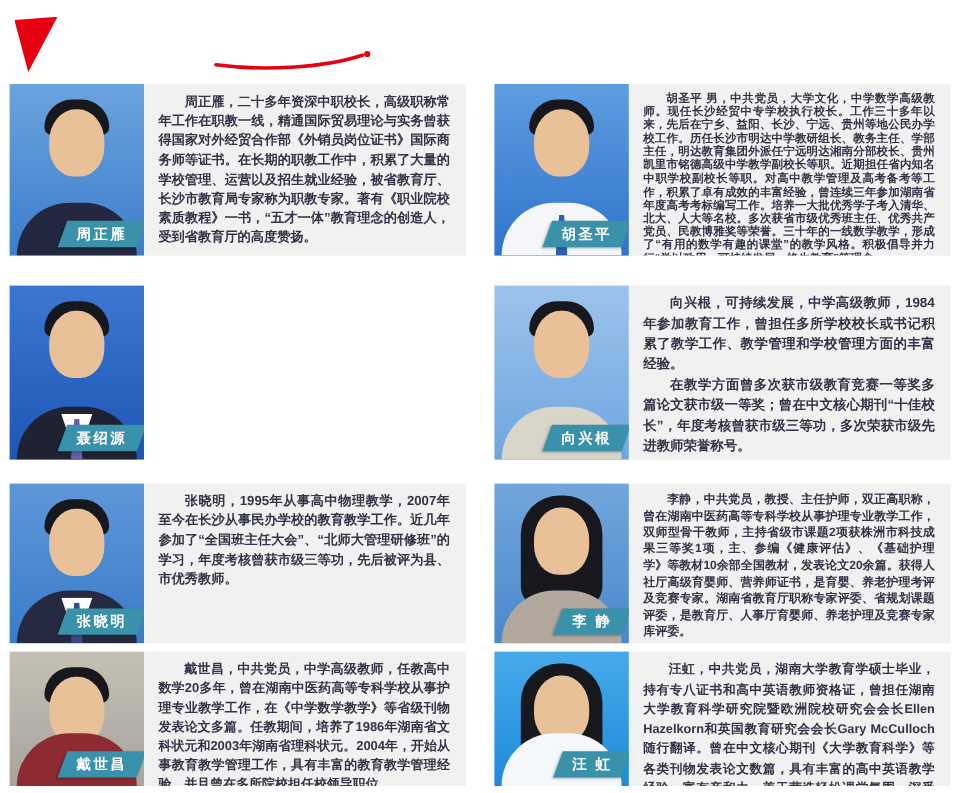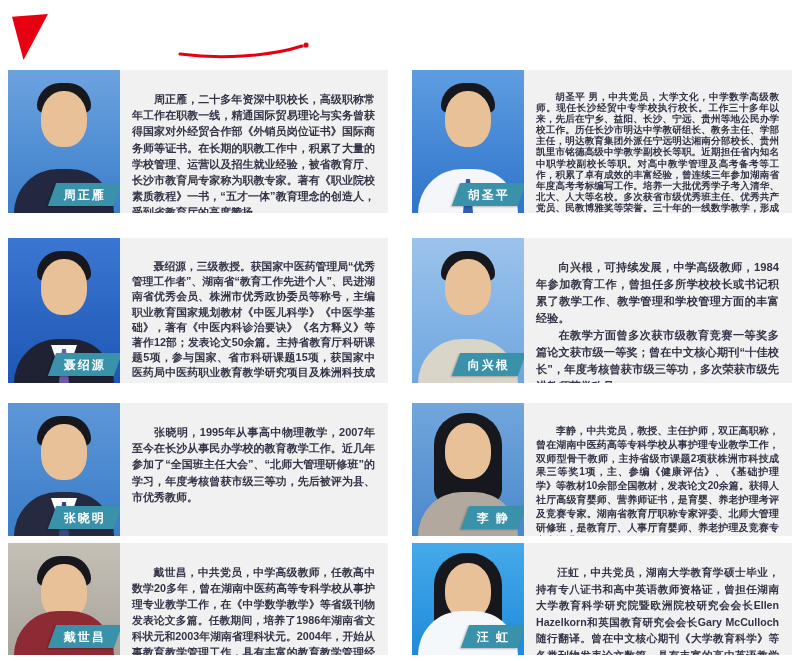--- a/index.html
+++ b/index.html
@@ -52,21 +52,21 @@
   .p5{background:linear-gradient(180deg,#72a6dc,#4a88cc);} .p5 .torso{background:#b3a89e;}
   .p6{background:linear-gradient(180deg,#c4c0b6,#a8a49c);} .p6 .torso{background:#8e2a33;}
   .p7{background:linear-gradient(180deg,#46aaea,#1e8ada);} .p7 .torso{background:#f5f8fa;}
       .p7 .hairf{height:104px;}
   
   .name-tag{position:absolute;right:2px;bottom:7px;background:var(--label-teal);
             padding:2px 12px;transform:skewX(-20deg);box-shadow:-1px 1px 2px rgba(0,0,0,.25);}
   .name-tag i{display:inline-block;transform:skewX(20deg);font-style:normal;
               color:#fff;font-weight:700;font-size:12px;letter-spacing:2px;white-space:nowrap;}
   
-  .bio{flex:1;background:var(--panel);padding:21px 13px 4px 12px;overflow:hidden;min-width:0;}
+  .bio{flex:1;background:var(--panel);padding:7px 13px 4px 12px;overflow:hidden;min-width:0;}
   .para{font-weight:700;text-indent:2em;text-align:justify;color:var(--ink);}
   .fs-n  .para{font-size:11px;  line-height:16.2px;}
   .fs-xd .para{font-size:9.6px; line-height:11.1px;}
   .fs-m2 .para{font-size:10.8px;line-height:15.2px;}
   .fs-p2 .para{font-size:11.2px;line-height:17px;}
   .fs-md .para{font-size:10px;  line-height:13.8px;}
   .fs-n2 .para{font-size:10.8px;line-height:16px;}
   .fs-n3 .para{font-size:10.6px;line-height:16.5px;}
 </style>
 </head>
@@ -111,23 +111,20 @@
 <div class="row row-2">
   <article class="card h2 fs-m2">
     <div class="photo p2">
       <span class="hair"></span>
       <span class="face"></span>
       <span class="torso"></span>
       <span class="vshirt"></span>
       <span class="tie"></span>
       <span class="name-tag"><i>聂绍源</i></span>
     </div>
-    <div class="bio">
-      <p class="para">聂绍源，三级教授。获国家中医药管理局“优秀管理工作者”、湖南省“教育工作先进个人”、民进湖南省优秀会员、株洲市优秀政协委员等称号，主编职业教育国家规划教材《中医儿科学》《中医学基础》，著有《中医内科诊治要诀》《名方释义》等著作12部；发表论文50余篇。主持省教育厅科研课题5项，参与国家、省市科研课题15项，获国家中医药局中医药职业教育教学研究项目及株洲科技成果奖等3项。</p>
-    </div>
   </article>
   <article class="card h2 fs-p2">
     <div class="photo p3">
       <span class="hair"></span>
       <span class="face"></span>
       <span class="torso"></span>
 
       <span class="name-tag"><i>向兴根</i></span>
     </div>
     <div class="bio">
@@ -153,21 +150,21 @@
   </article>
   <article class="card h3 fs-md">
     <div class="photo p5 female">
       <span class="hairf"></span>
 
       <span class="face"></span>
       <span class="torso"></span>
       <span class="name-tag"><i>李 静</i></span>
     </div>
     <div class="bio">
-      <p class="para">李静，中共党员，教授、主任护师，双正高职称，曾在湖南中医药高等专科学校从事护理专业教学工作，双师型骨干教师，主持省级市课题2项获株洲市科技成果三等奖1项，主、参编《健康评估》、《基础护理学》等教材10余部全国教材，发表论文20余篇。获得人社厅高级育婴师、营养师证书，是育婴、养老护理考评及竞赛专家。湖南省教育厅职称专家评委、北师大管理研修班，是教育厅、人事厅育婴师、养老护理及竞赛专家库评委。</p>
+      <p class="para">李静，中共党员，教授、主任护师，双正高职称，曾在湖南中医药高等专科学校从事护理专业教学工作，双师型骨干教师，主持省级市课题2项获株洲市科技成果三等奖1项，主、参编《健康评估》、《基础护理学》等教材10余部全国教材，发表论文20余篇。获得人社厅高级育婴师、营养师证书，是育婴、养老护理考评及竞赛专家。湖南省教育厅职称专家评委、省规划课题评委，是教育厅、人事厅育婴师、养老护理及竞赛专家库评委。</p>
     </div>
   </article>
 </div>
 
 <div class="row row-4">
   <article class="card h4 fs-n2">
     <div class="photo p6">
       <span class="hair"></span>
       <span class="face"></span>
       <span class="torso"></span>

